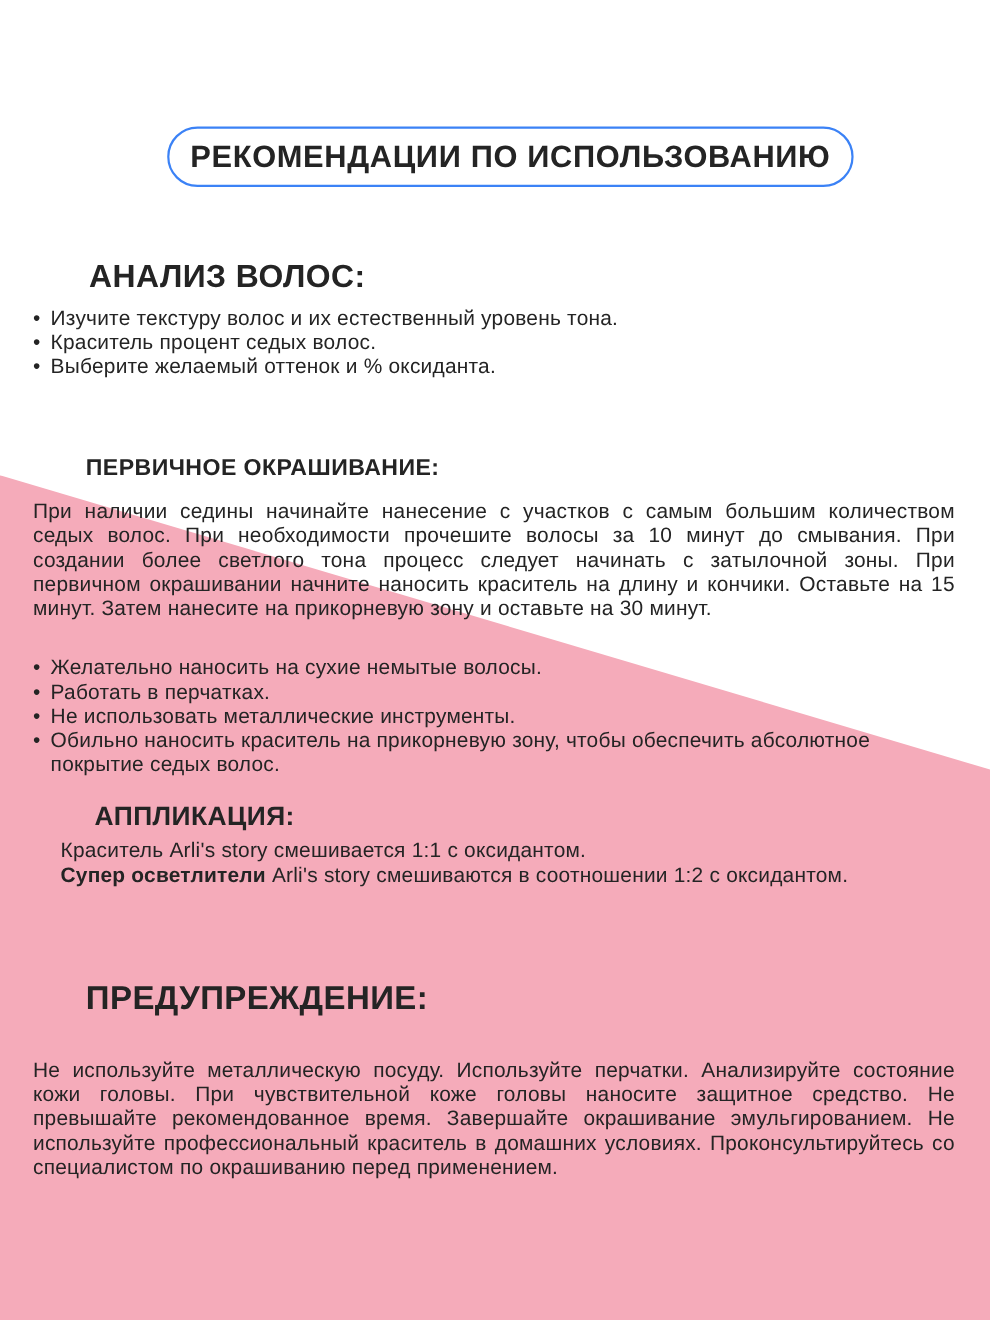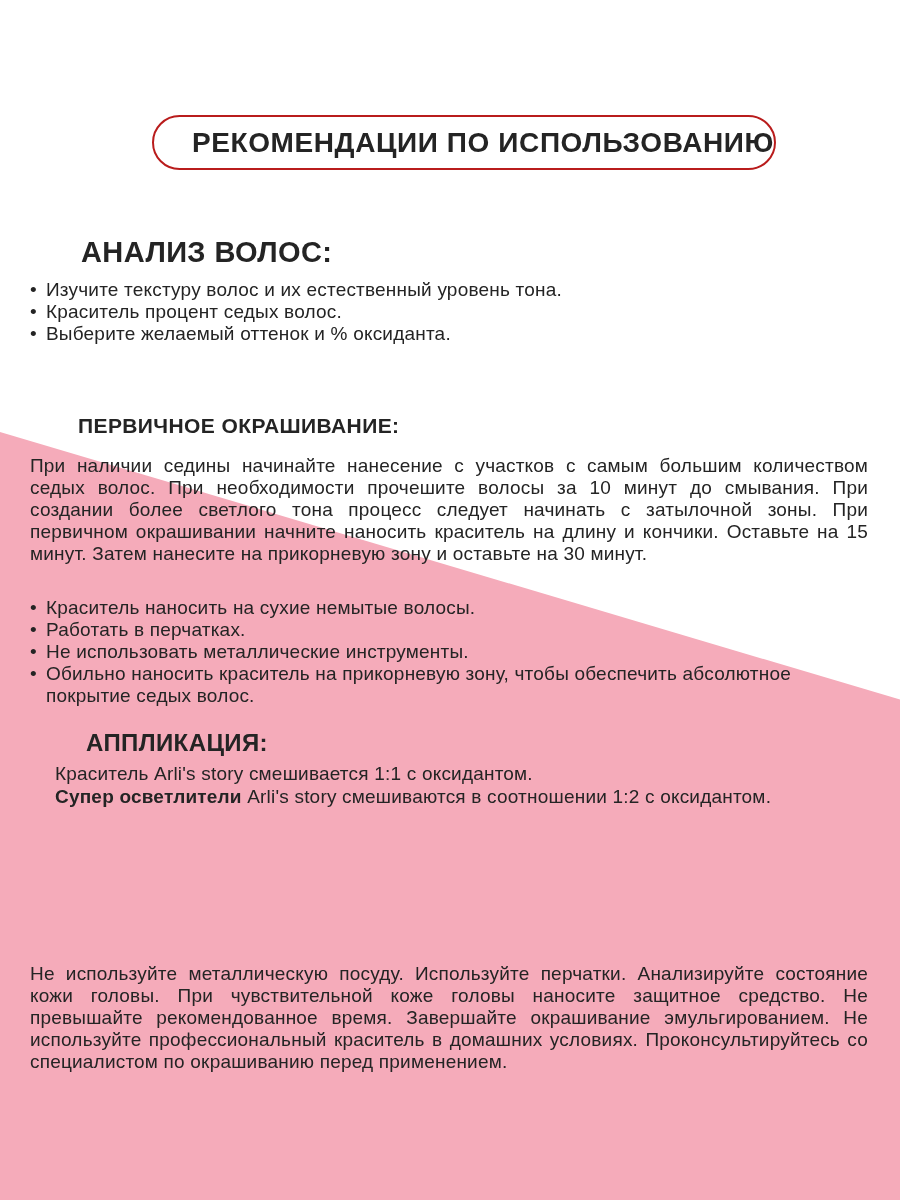--- a/index.html
+++ b/index.html
@@ -15,23 +15,23 @@
   }
   .pink-wedge{
     position:absolute;inset:0;
     background:#f5abba;
     clip-path:polygon(0 36%, 100% 58.3%, 100% 100%, 0 100%);
   }
   .title-box{
     position:absolute;
     left:152px;top:115px;
     width:624px;height:55px;
-    border:2px solid #b91c1c;
+    border:2px solid #3b82f6;
     border-radius:29px;
-    display:flex;align-items:center;justify-content:flex-end;
+    display:flex;align-items:center;justify-content:center;
     background:transparent;
     box-sizing:border-box;
   }
   .title-box .title-text{
     font-size:28px;font-weight:700;
     letter-spacing:0.6px;
     color:#242424;
     white-space:nowrap;
   }
   .section-heading{
@@ -112,21 +112,21 @@
     </li>
   </ul>
 
   <div class="section-heading" id="h-primary">ПЕРВИЧНОЕ ОКРАШИВАНИЕ:</div>
 
   <div class="para body-text" id="p-primary">При наличии седины начинайте нанесение с участков с самым большим количеством седых волос. При необходимости прочешите волосы за 10 минут до смывания. При создании более светлого тона процесс следует начинать с затылочной зоны. При первичном окрашивании начните наносить краситель на длину и кончики. Оставьте на 15 минут. Затем нанесите на прикорневую зону и оставьте на 30 минут.</div>
 
   <ul class="blist body-text" id="l-primary">
     <li>
       <span class="blt">•</span>
-      <span class="btxt">Краситель наносить на сухие немытые волосы.</span>
+      <span class="btxt">Желательно наносить на сухие немытые волосы.</span>
     </li>
     <li>
       <span class="blt">•</span>
       <span class="btxt">Работать в перчатках.</span>
     </li>
     <li>
       <span class="blt">•</span>
       <span class="btxt">Не использовать металлические инструменты.</span>
     </li>
     <li>
@@ -135,16 +135,17 @@
     </li>
   </ul>
 
   <div class="section-heading" id="h-application">АППЛИКАЦИЯ:</div>
 
   <div class="body-text" id="app-lines">
     <div>Краситель Arli's story смешивается 1:1 с оксидантом.</div>
     <div><span class="bold-lead">Супер осветлители</span><span> Arli's story смешиваются в соотношении 1:2 с оксидантом.</span></div>
   </div>
 
+  <div class="section-heading" id="h-warning">ПРЕДУПРЕЖДЕНИЕ:</div>
 
   <div class="para body-text" id="p-warning">Не используйте металлическую посуду. Используйте перчатки. Анализируйте состояние кожи головы. При чувствительной коже головы наносите защитное средство. Не превышайте рекомендованное время. Завершайте окрашивание эмульгированием. Не используйте профессиональный краситель в домашних условиях. Проконсультируйтесь со специалистом по окрашиванию перед применением.</div>
 
 </div>
 
 </body></html>

